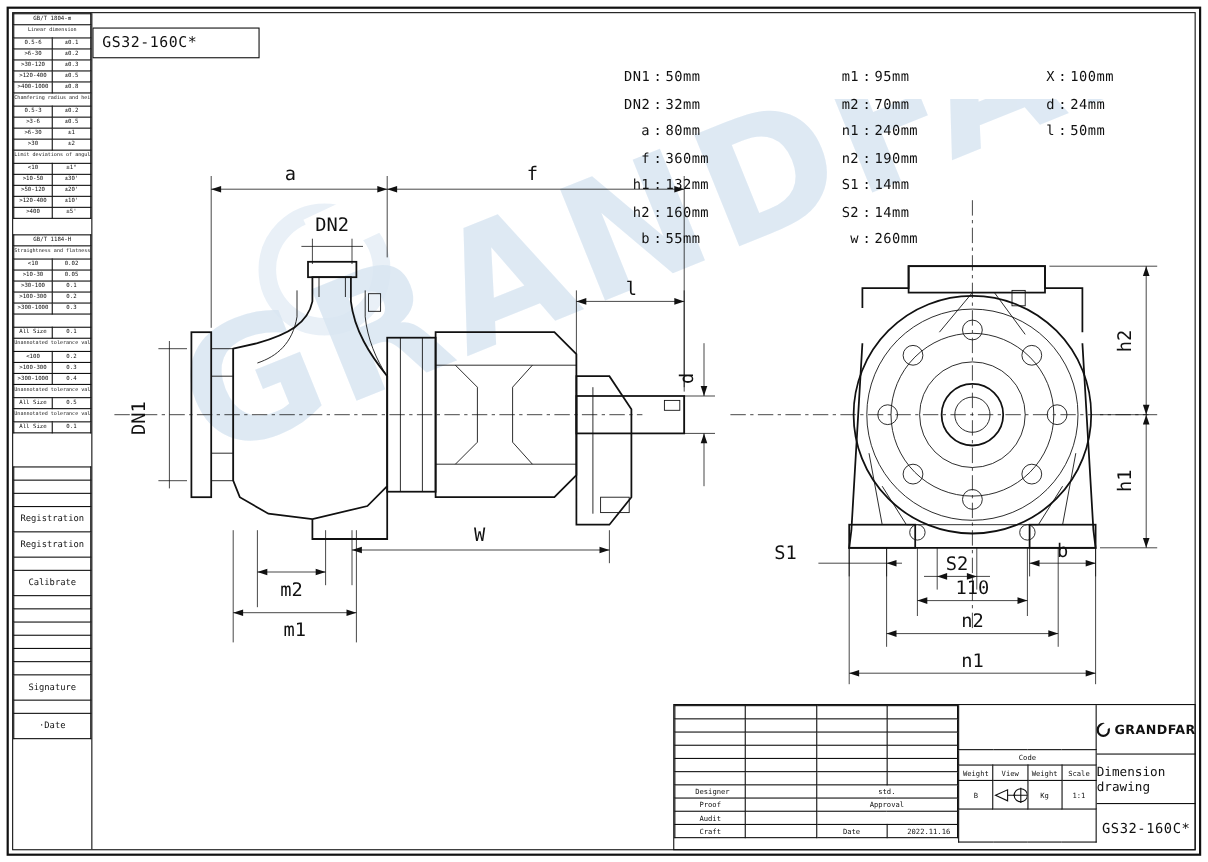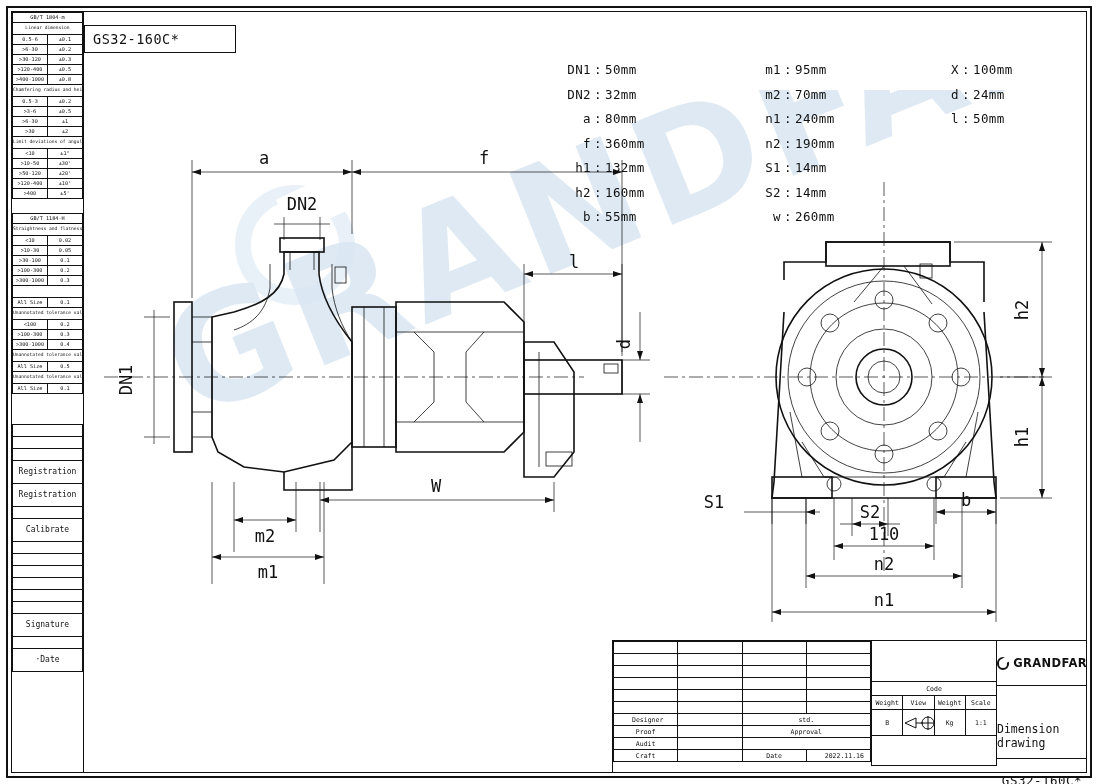--- a/index.html
+++ b/index.html
@@ -51,21 +51,21 @@
   #tbgrid table{border-collapse:collapse;table-layout:fixed;width:100%;}
   #tbgrid td{border:1px solid #111;height:11px;font-size:6.5px;text-align:center;padding:0 18px;white-space:nowrap;overflow:hidden;}
   #tbmid{position:absolute;left:258px;top:0;width:126px;height:132px;}
   #tbmid table{border-collapse:collapse;table-layout:fixed;width:100%;}
   #tbmid td{border:1px solid #111;font-size:6.5px;text-align:center;padding:0;height:13px;white-space:nowrap;overflow:hidden;}
   #tbright{position:absolute;left:384px;top:0;width:90px;height:132px;}
   .brandrow{height:44px;border-bottom:1px solid #111;display:flex;align-items:center;justify-content:center;}
   .brandtxt{font-family:"DejaVu Sans",sans-serif;font-weight:bold;font-size:11.5px;letter-spacing:.4px;color:#111;}
   .brandmark{width:13px;height:13px;border-radius:7px;border:2.5px solid #111;margin-right:4px;position:relative;box-sizing:border-box;}
   .brandmark:after{content:"";position:absolute;left:3px;top:-3px;width:11px;height:6px;background:#fff;transform:rotate(-30deg);}
-  .titlerow{height:44px;border-bottom:1px solid #111;display:flex;align-items:center;justify-content:center;font-size:11.5px;margin-top:28px;}
+  .titlerow{height:44px;border-bottom:1px solid #111;display:flex;align-items:center;justify-content:center;font-size:11.5px;}
   .coderow{height:43px;display:flex;align-items:center;justify-content:center;font-size:12.5px;letter-spacing:.5px;}
 </style>
 </head>
 <body>
 
 <div id="sheet">
   <div class="frame"></div>
   <div class="frame2"></div>
 
   <div id="tolpanel">

